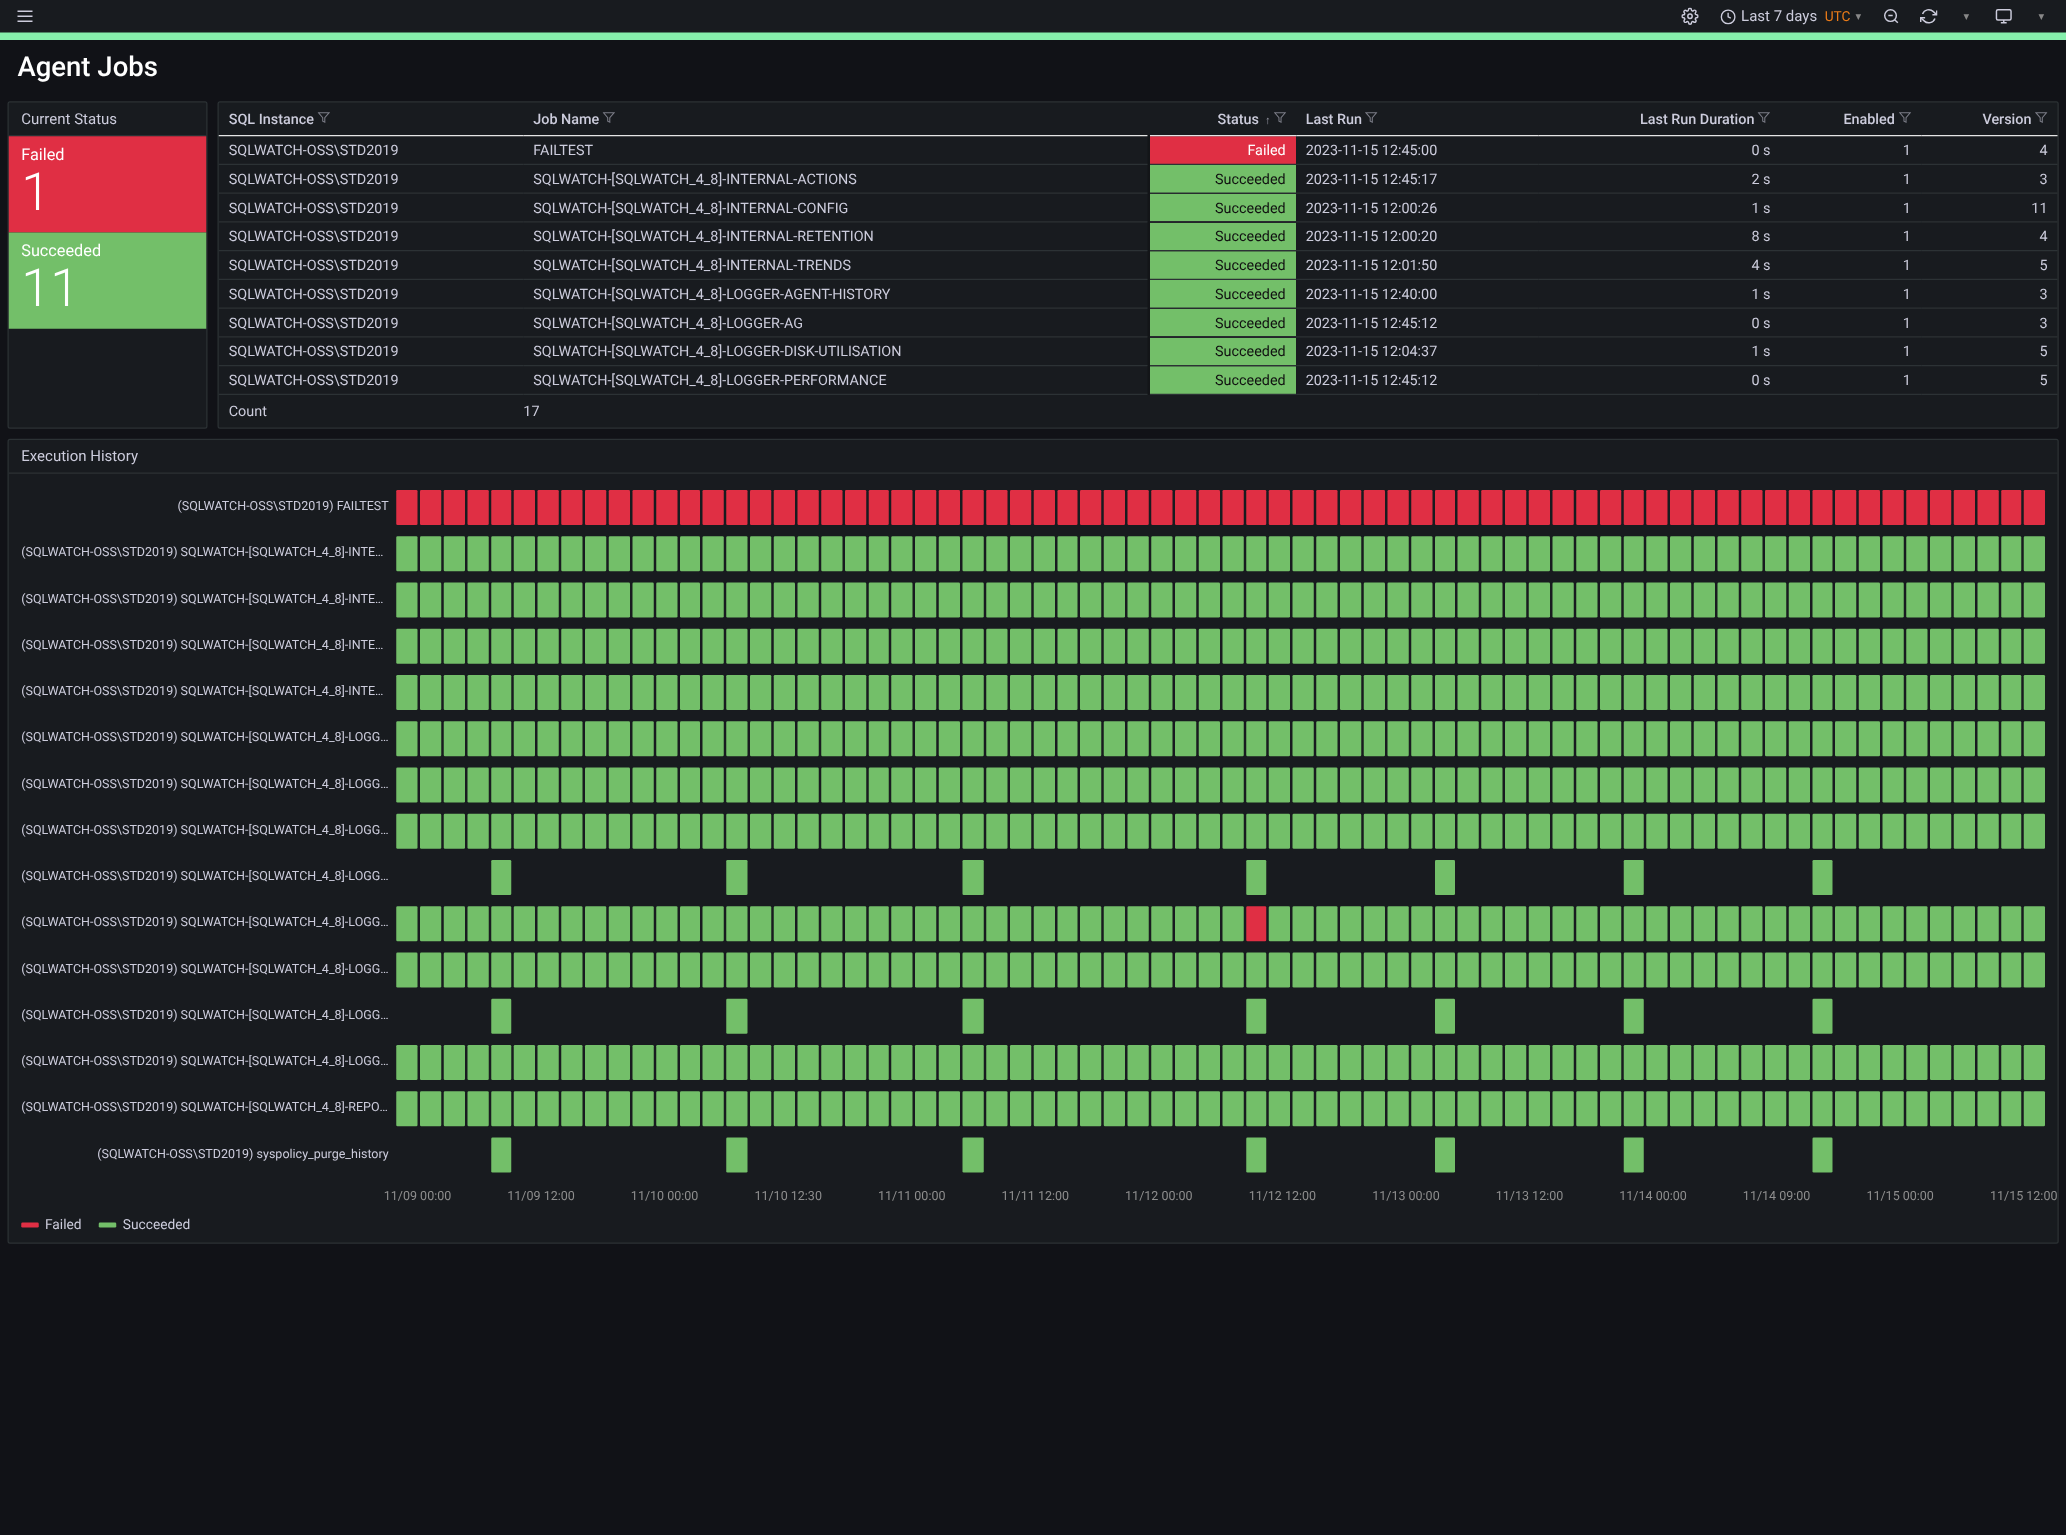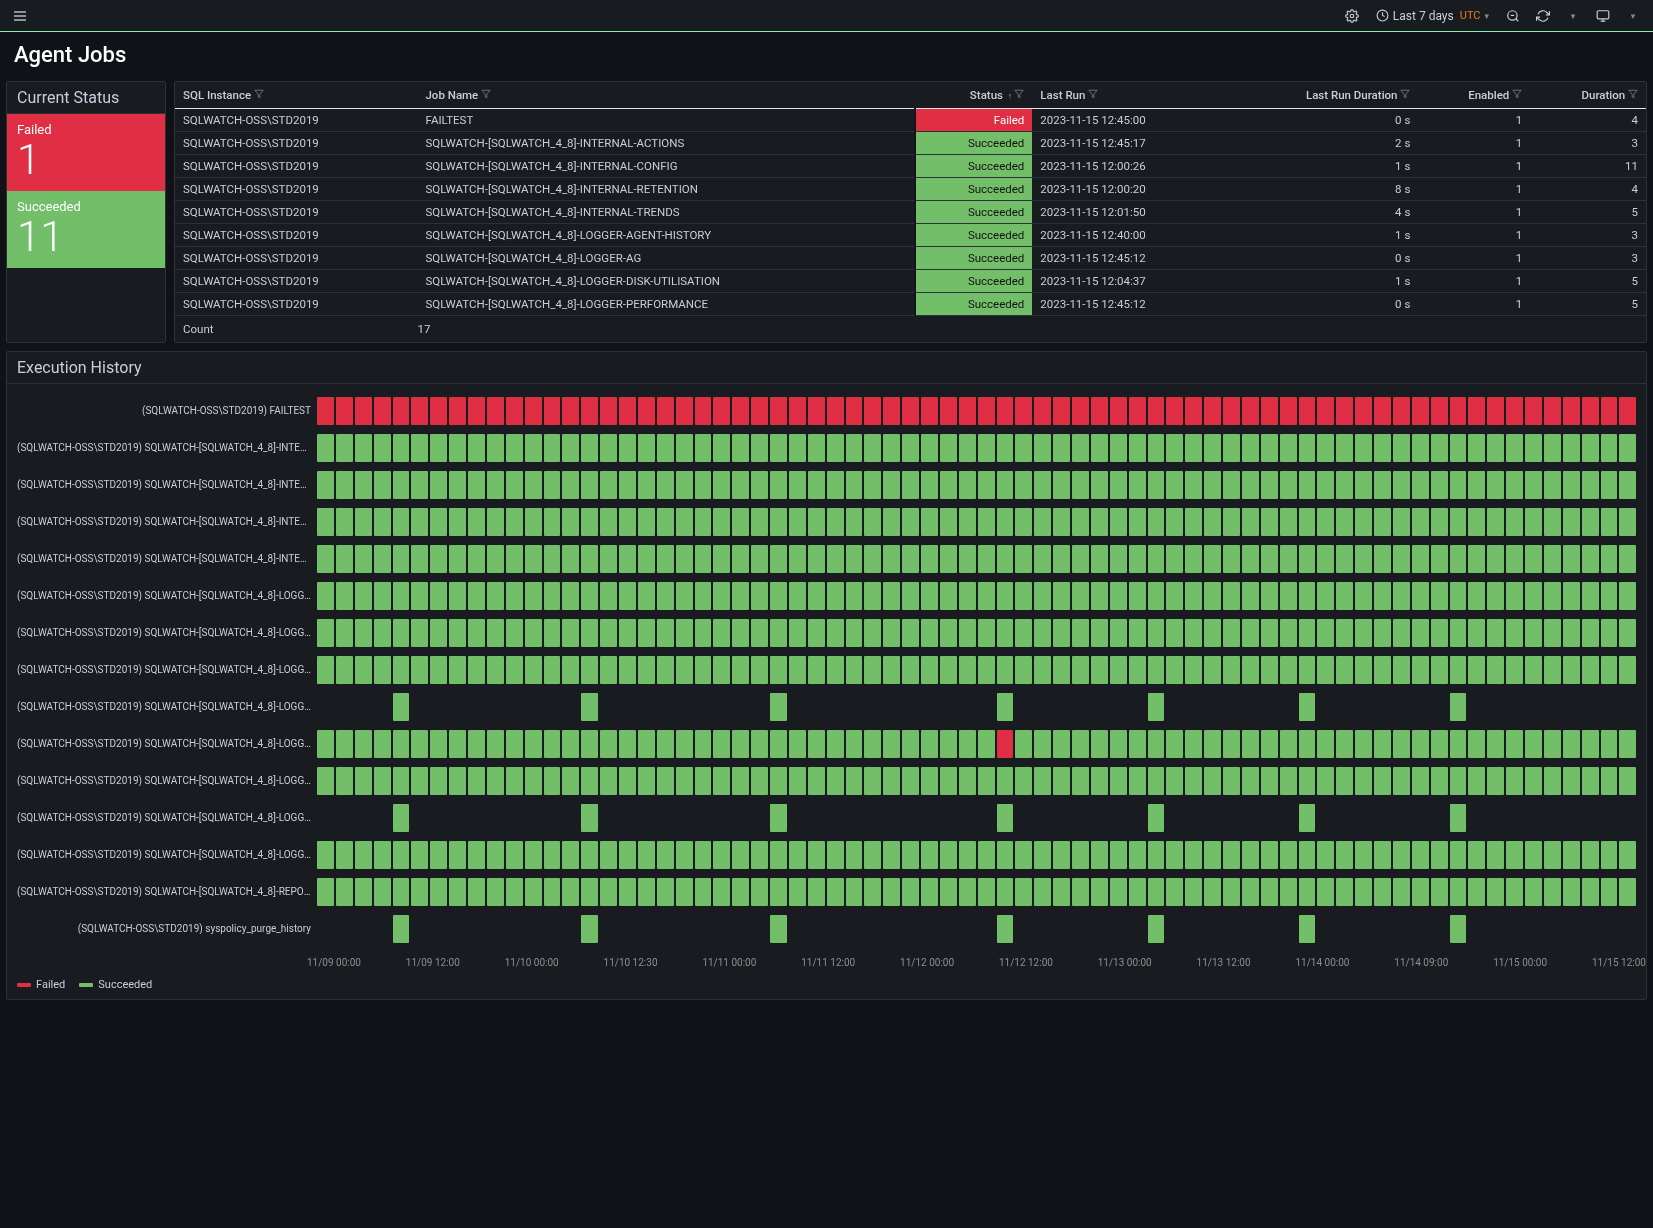--- a/index.html
+++ b/index.html
@@ -6,21 +6,21 @@
 body {
   background: #111217;
   color: #ccccdc;
   font-family: -apple-system, BlinkMacSystemFont, "Segoe UI", Roboto, sans-serif;
   font-size: 12px;
   overflow-x: hidden;
 }
 .topbar {
   height: 32px;
   background: #181b1f;
-  border-bottom: 1px solid #86efac;
+  border-bottom: 6px solid #86efac;
   display: flex;
   align-items: center;
   padding: 0 8px;
   justify-content: space-between;
 }
 .topbar-left, .topbar-right { display: flex; align-items: center; gap: 6px; }
 .icon-btn {
   width: 24px; height: 24px;
   display: inline-flex; align-items: center; justify-content: center;
   color: #ccccdc; cursor: pointer; border-radius: 2px;
@@ -38,21 +38,21 @@
 }
 .content { padding: 0 6px 12px; }
 .row1 { display: flex; gap: 8px; margin-bottom: 8px; }
 .panel {
   background: #181b1f;
   border: 1px solid #2c3235;
   border-radius: 2px;
 }
 .panel-header {
   padding: 6px 10px;
-  font-size: 16px;
+  font-size: 12px;
   color: #ccccdc;
   border-bottom: 1px solid #2c3235;
 }
 .status-panel { width: 160px; flex-shrink: 0; padding-bottom: 0; }
 .stat-tile { padding: 8px 10px 10px; color: #fff; }
 .stat-tile .label { font-size: 13px; margin-bottom: 2px; }
 .stat-tile .value { font-size: 42px; font-weight: 300; line-height: 1; }
 .red-bg    { background: #e02f44; }
 .green-bg  { background: #73bf69; }
 .purple-bg { background: #b877d9; }
@@ -197,21 +197,21 @@
                   </svg></span></th>
             <th><span>Last Run</span> <span class="funnel"><svg viewBox="0 0 24 24" fill="none" stroke="currentColor" stroke-width="2">
                     <polygon points="22 3 2 3 10 12.46 10 19 14 21 14 12.46 22 3"></polygon>
                   </svg></span></th>
             <th class="r"><span>Last Run Duration</span> <span class="funnel"><svg viewBox="0 0 24 24" fill="none" stroke="currentColor" stroke-width="2">
                     <polygon points="22 3 2 3 10 12.46 10 19 14 21 14 12.46 22 3"></polygon>
                   </svg></span></th>
             <th class="r"><span>Enabled</span> <span class="funnel"><svg viewBox="0 0 24 24" fill="none" stroke="currentColor" stroke-width="2">
                     <polygon points="22 3 2 3 10 12.46 10 19 14 21 14 12.46 22 3"></polygon>
                   </svg></span></th>
-            <th class="r"><span>Duration</span> <span class="funnel"><svg viewBox="0 0 24 24" fill="none" stroke="currentColor" stroke-width="2">
+            <th class="r"><span>Version</span> <span class="funnel"><svg viewBox="0 0 24 24" fill="none" stroke="currentColor" stroke-width="2">
                     <polygon points="22 3 2 3 10 12.46 10 19 14 21 14 12.46 22 3"></polygon>
                   </svg></span></th>
           </tr>
         </thead>
         <tbody id="jobs-tbody">
             <tr>
               <td>SQLWATCH-OSS\STD2019</td>
               <td>FAILTEST</td>
               <td class="status-cell failed">Failed</td>
               <td>2023-11-15 12:45:00</td>

